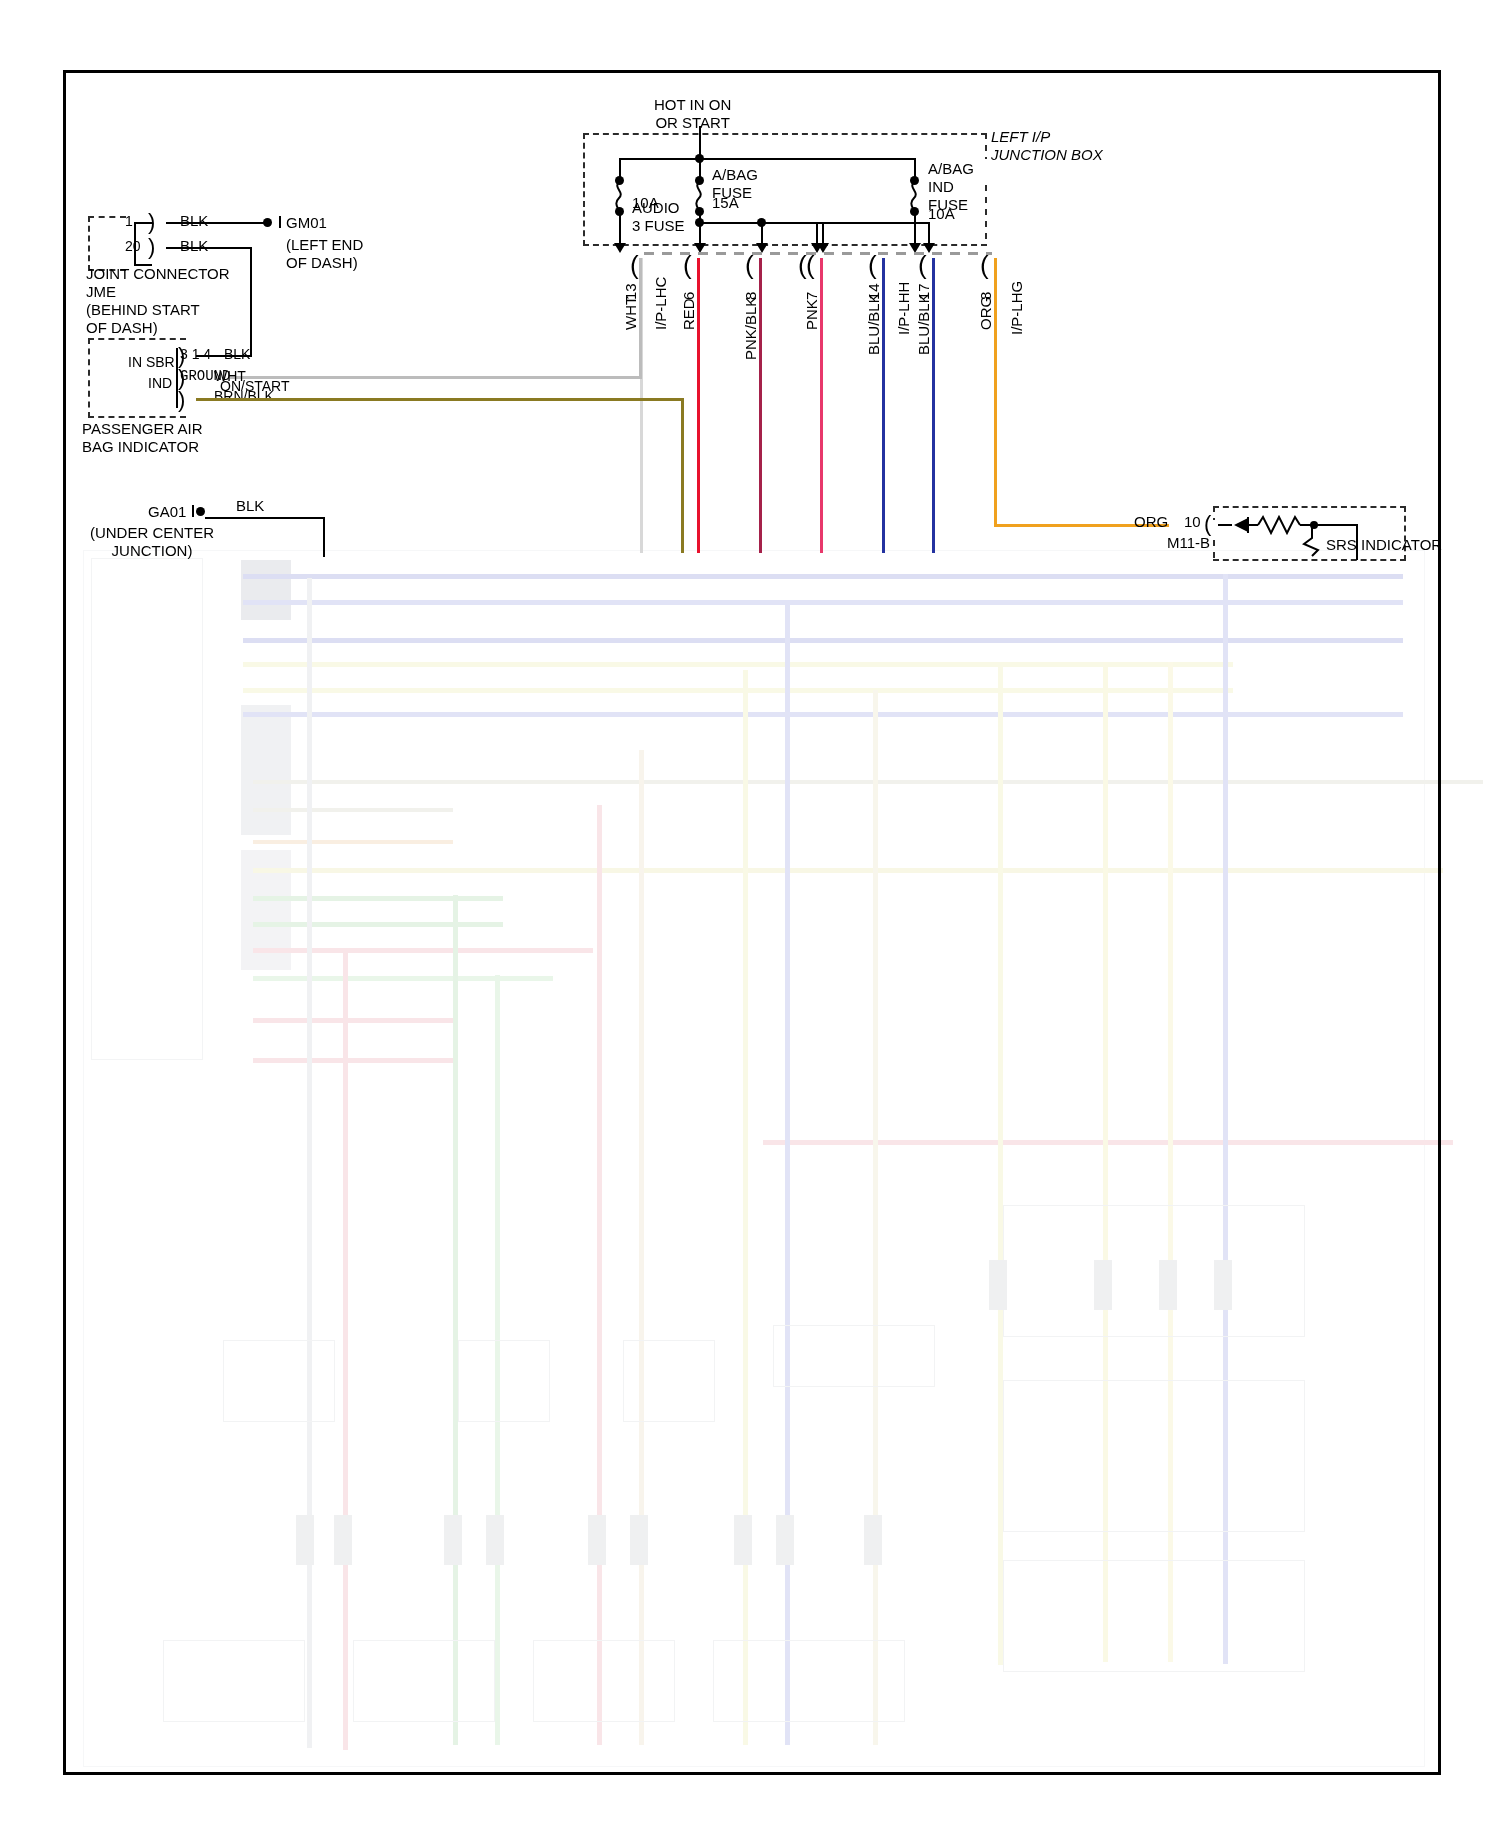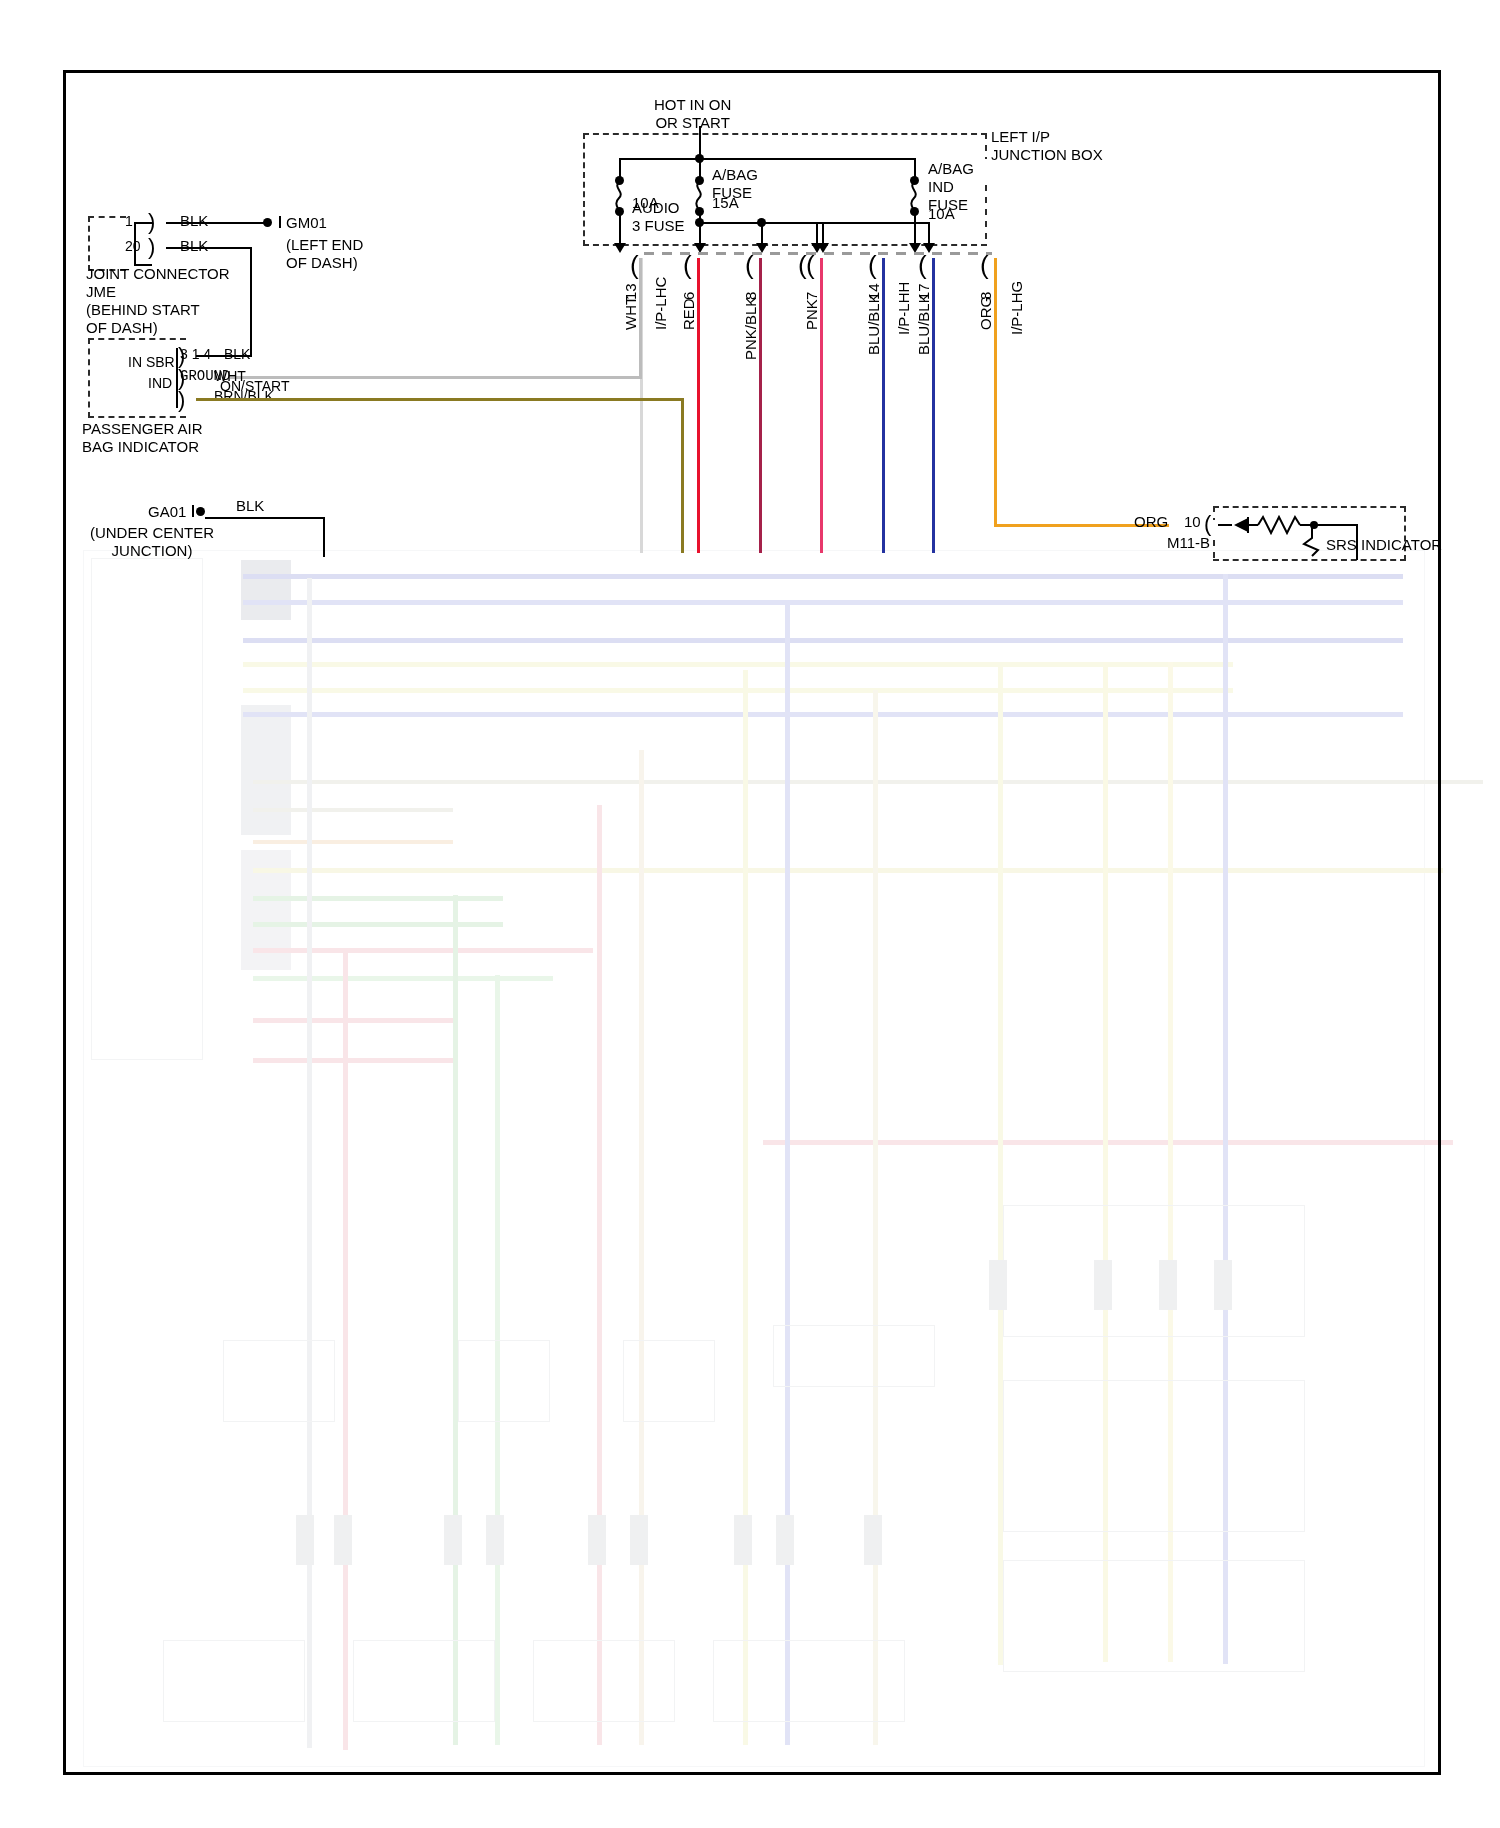--- a/index.html
+++ b/index.html
@@ -127,21 +127,21 @@
   </div>
 
   <div class="frame"></div>
 
   <div class="txt" style="left:654px;top:96px;text-align:center;">HOT IN ON
 OR START</div>
 
   <div class="dashbox" style="left:583px;top:133px;width:404px;height:113px;border-right:none;"></div>
   <div class="ln vl" style="left:985px;top:133px;height:26px;background:repeating-linear-gradient(to bottom,#2b2b2b 0 6px,transparent 6px 12px);width:2px;"></div>
   <div class="ln vl" style="left:985px;top:185px;height:61px;background:repeating-linear-gradient(to bottom,#2b2b2b 0 6px,transparent 6px 12px);width:2px;"></div>
-  <div class="txt" style="left:991px;top:128px;">LEFT I/P
+  <div class="txt" style="left:991px;top:128px;font-style:italic;">LEFT I/P
 JUNCTION BOX</div>
 
   <div class="ln vl" style="left:699px;top:126px;height:33px;"></div>
 
   <div class="ln hl" style="left:620px;top:158px;width:213px;"></div>
   <div class="dot" style="left:695px;top:154px;"></div>
 
   <div class="ln vl" style="left:619px;top:158px;height:20px;"></div>
   <div class="dot" style="left:615px;top:176px;"></div>
   <svg class="fuse" style="left:613px;top:182px;" viewBox="0 0 12 30">

